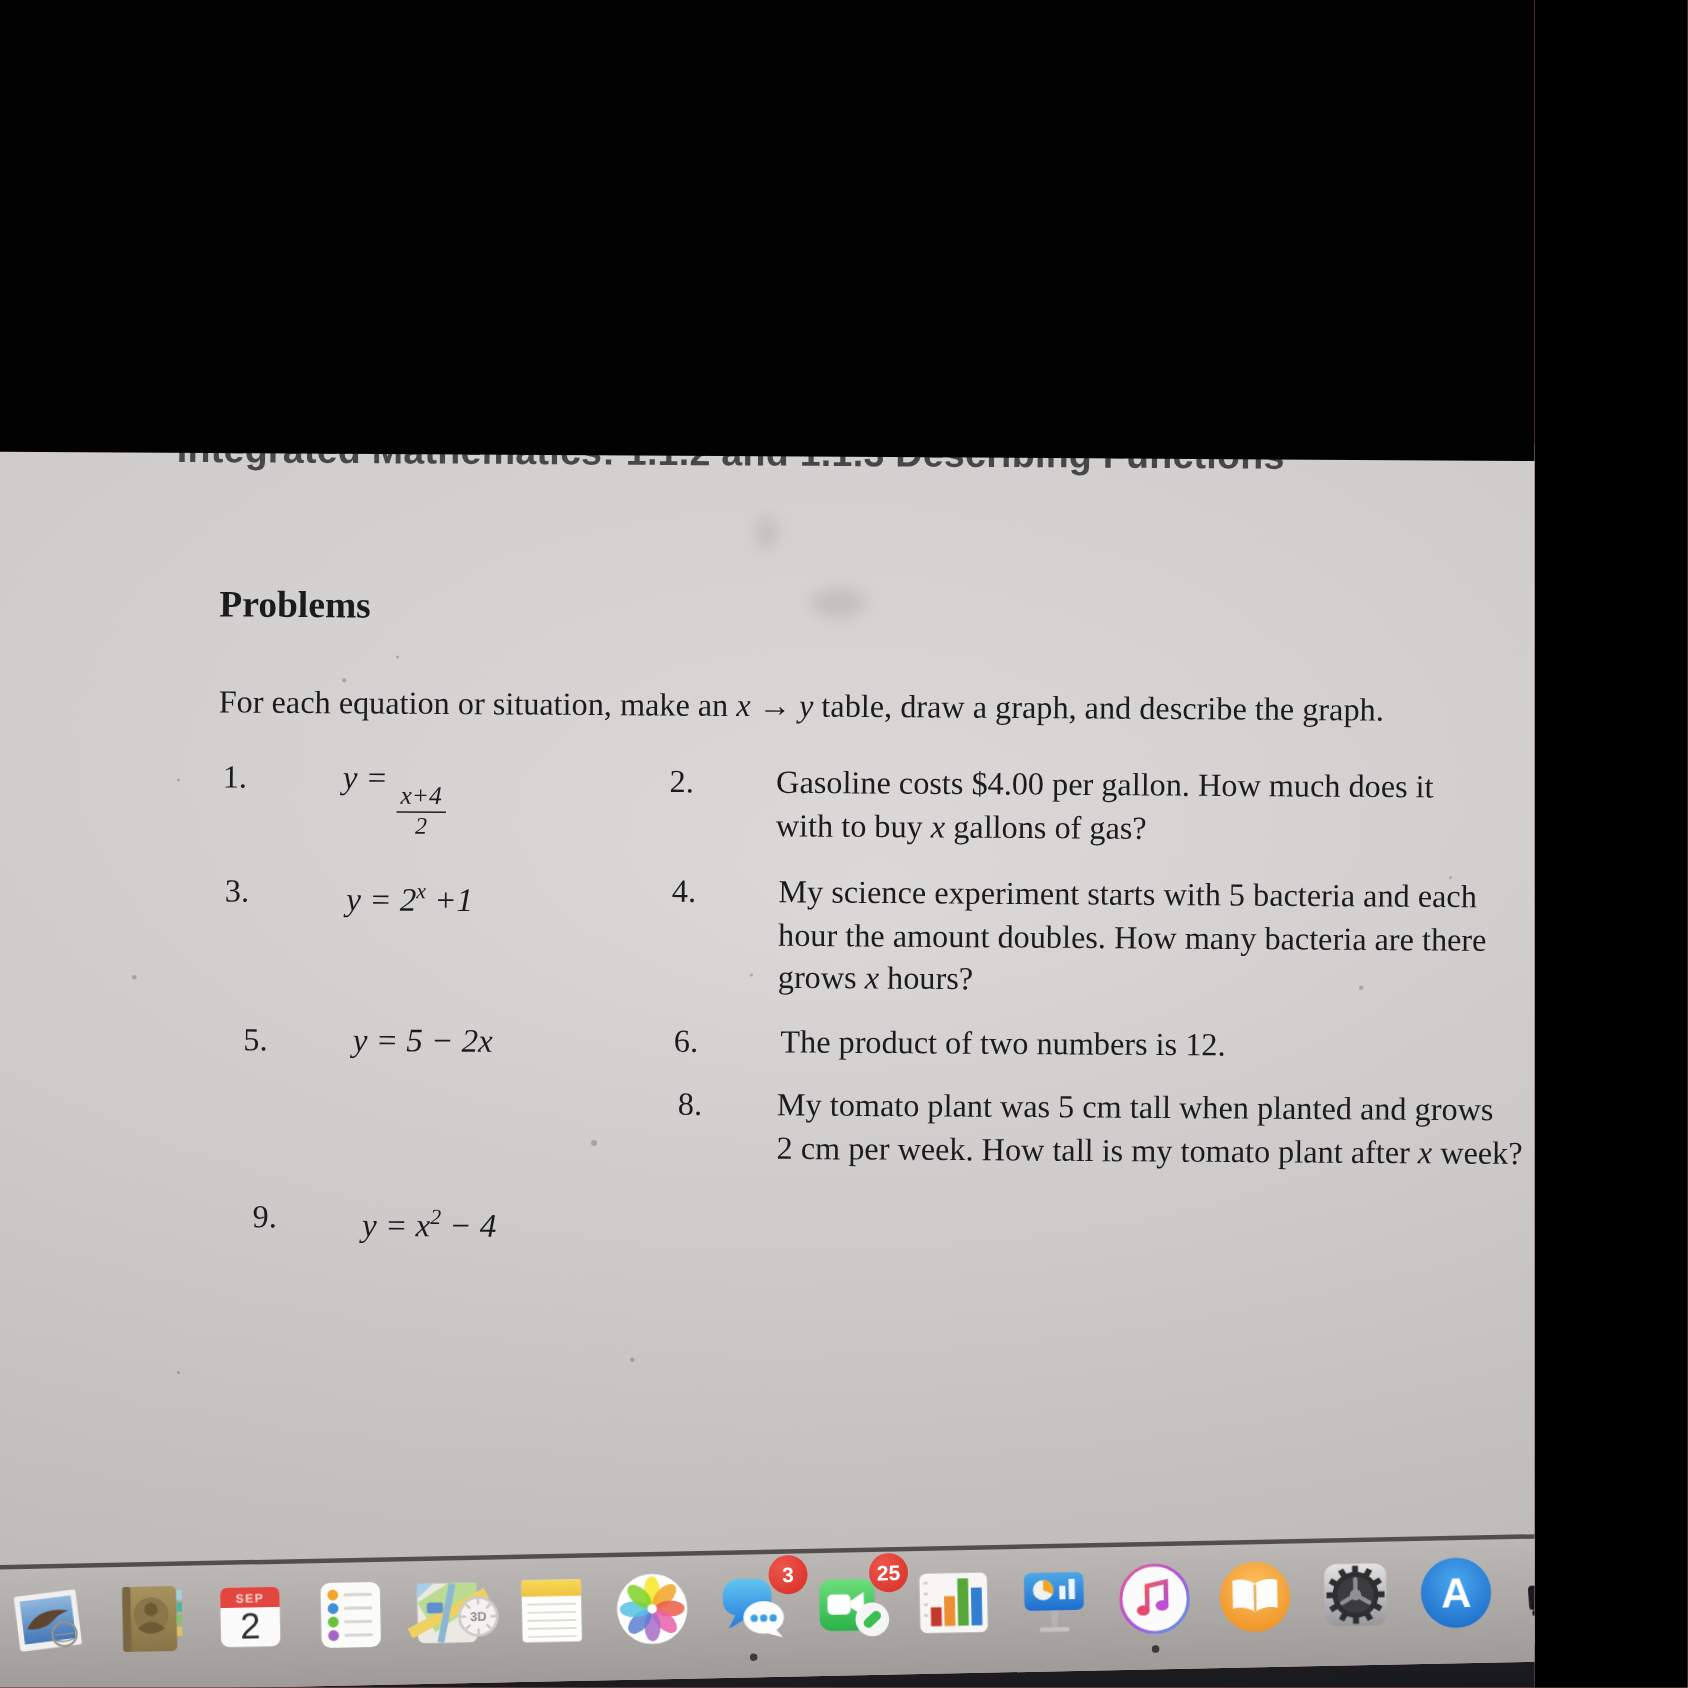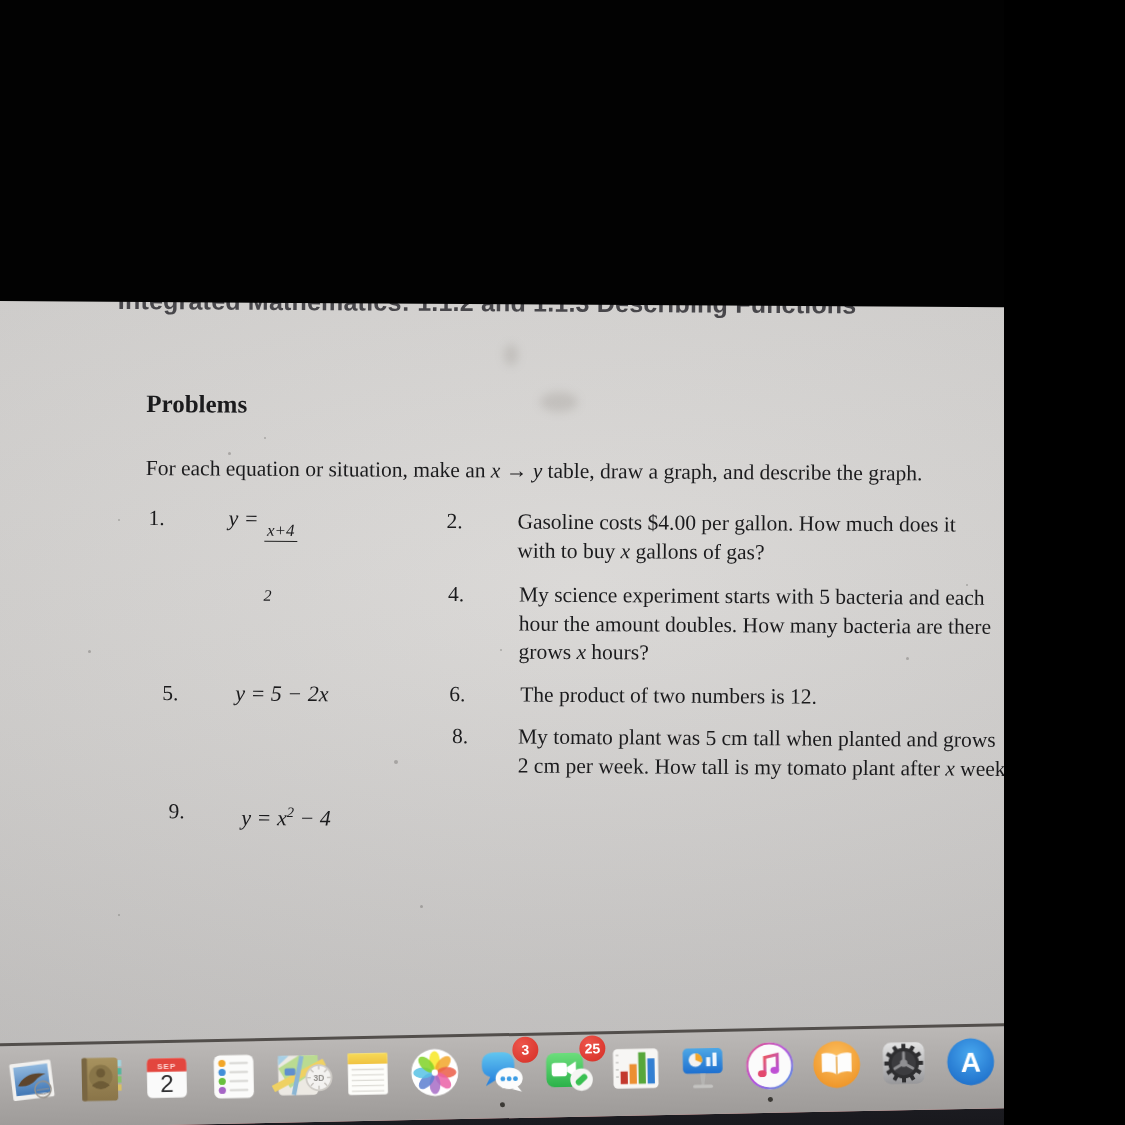--- a/index.html
+++ b/index.html
@@ -1,17 +1,17 @@
 <!DOCTYPE html>
 <html><head>
 <meta charset="utf-8">
 <style>
   html,body{margin:0;padding:0;background:#000;}
   .screen{position:relative;width:1004px;height:1125px;background:#fca5a5;overflow:hidden;
-          font-family:"Liberation Serif",serif;}
+          font-family:"Liberation Serif",serif;padding-left:19px;}
   
   .paper{position:absolute;left:-12px;top:296px;width:1150px;height:800px;z-index:1;
          background:linear-gradient(172deg,#dcdad8 0%,#d6d4d2 45%,#cccac9 100%);}
   .paper-vignette{position:absolute;inset:0;z-index:2;pointer-events:none;
          background:radial-gradient(125% 95% at 52% 38%, rgba(255,255,255,0.10), rgba(0,0,0,0.12));}
   
   .blackbar{position:absolute;left:-14px;top:-12px;width:1165px;height:313px;background:#020202;
          transform:rotate(0.35deg);transform-origin:0 100%;z-index:5;}
   
   .doc-title{position:absolute;left:118px;top:286px;z-index:4;white-space:nowrap;
@@ -21,21 +21,21 @@
   .doc{position:absolute;inset:0;z-index:3;color:#1b1b1d;transform:rotate(0.4deg);
          transform-origin:150px 300px;}
   .heading{position:absolute;left:147px;top:390px;font-size:25px;font-weight:bold;white-space:nowrap;}
   .intro{position:absolute;left:147px;top:456px;font-size:21.5px;white-space:nowrap;}
   .it{font-style:italic;}
   .prob{position:absolute;font-size:21.5px;white-space:nowrap;}
   .prob .pnum{display:inline-block;vertical-align:top;line-height:28.5px;}
   .prob .pbody{display:inline-block;vertical-align:top;}
   .prob .line{line-height:28.5px;}
   .eq{font-style:italic;font-size:22px;line-height:28.5px;}
-  .frac{display:inline-flex;flex-direction:column;align-items:flex-start;vertical-align:-10px;line-height:1;gap:44px;}
+  .frac{display:inline-flex;flex-direction:column;align-items:center;vertical-align:-10px;line-height:1;}
   .frac .fnum{font-size:17px;padding:0 3px 2px 3px;border-bottom:1.7px solid #222;}
   .frac .fden{font-size:16px;padding-top:2px;}
   .eq sup{font-size:14.5px;font-style:italic;}
   .prob-1{left:150px;top:504px}.prob-1 .pnum{width:80px}
   .prob-2{left:448px;top:505px}.prob-2 .pnum{width:71px}
   .prob-3{left:152px;top:580px}.prob-3 .pnum{width:81px}
   .prob-4{left:450px;top:578px}.prob-4 .pnum{width:71px}
   .prob-5{left:165px;top:679px}.prob-5 .pnum{width:73px}
   .prob-6{left:452px;top:678px}.prob-6 .pnum{width:71px}
   .prob-7{left:167px;top:722px}.prob-7 .pnum{width:73px}
@@ -72,20 +72,21 @@
 
   <div class="doc">
     <div class="heading">Problems</div>
     <div class="intro"><span>For each equation or situation, make an </span><span class="it">x</span><span> → </span><span class="it">y</span><span> table, draw a graph, and describe the graph.</span></div>
     <div id="problems">
         <div class="prob prob-1"><span class="pnum">1.</span><span class="pbody eq"><span>y = </span><span class="frac">
               <span class="fnum">x+4</span>
               <span class="fden">2</span>
             </span></span></div>
         <div class="prob prob-2"><span class="pnum">2.</span><span class="pbody"><div class="line"><span>Gasoline costs $4.00 per gallon. How much does it</span></div><div class="line"><span>with to buy </span><span class="it">x</span><span> gallons of gas?</span></div></span></div>
+        <div class="prob prob-3"><span class="pnum">3.</span><span class="pbody eq"><span>y = 2</span><sup>x</sup><span> +1</span></span></div>
         <div class="prob prob-4"><span class="pnum">4.</span><span class="pbody"><div class="line"><span>My science experiment starts with 5 bacteria and each</span></div><div class="line"><span>hour the amount doubles. How many bacteria are there</span></div><div class="line"><span>grows </span><span class="it">x</span><span> hours?</span></div></span></div>
         <div class="prob prob-5"><span class="pnum">5.</span><span class="pbody eq"><span>y = 5 − 2x</span></span></div>
         <div class="prob prob-6"><span class="pnum">6.</span><span class="pbody"><div class="line"><span>The product of two numbers is 12.</span></div></span></div>
         <div class="prob prob-8"><span class="pnum">8.</span><span class="pbody"><div class="line"><span>My tomato plant was 5 cm tall when planted and grows</span></div><div class="line"><span>2 cm per week. How tall is my tomato plant after </span><span class="it">x</span><span> week?</span></div></span></div>
         <div class="prob prob-9"><span class="pnum">9.</span><span class="pbody eq"><span>y = x</span><sup>2</sup><span> − 4</span></span></div>
       </div>
   </div>
 
   <div class="paper-vignette" style="position:absolute;left:0;top:296px;width:1125px;height:760px;"></div>
 

